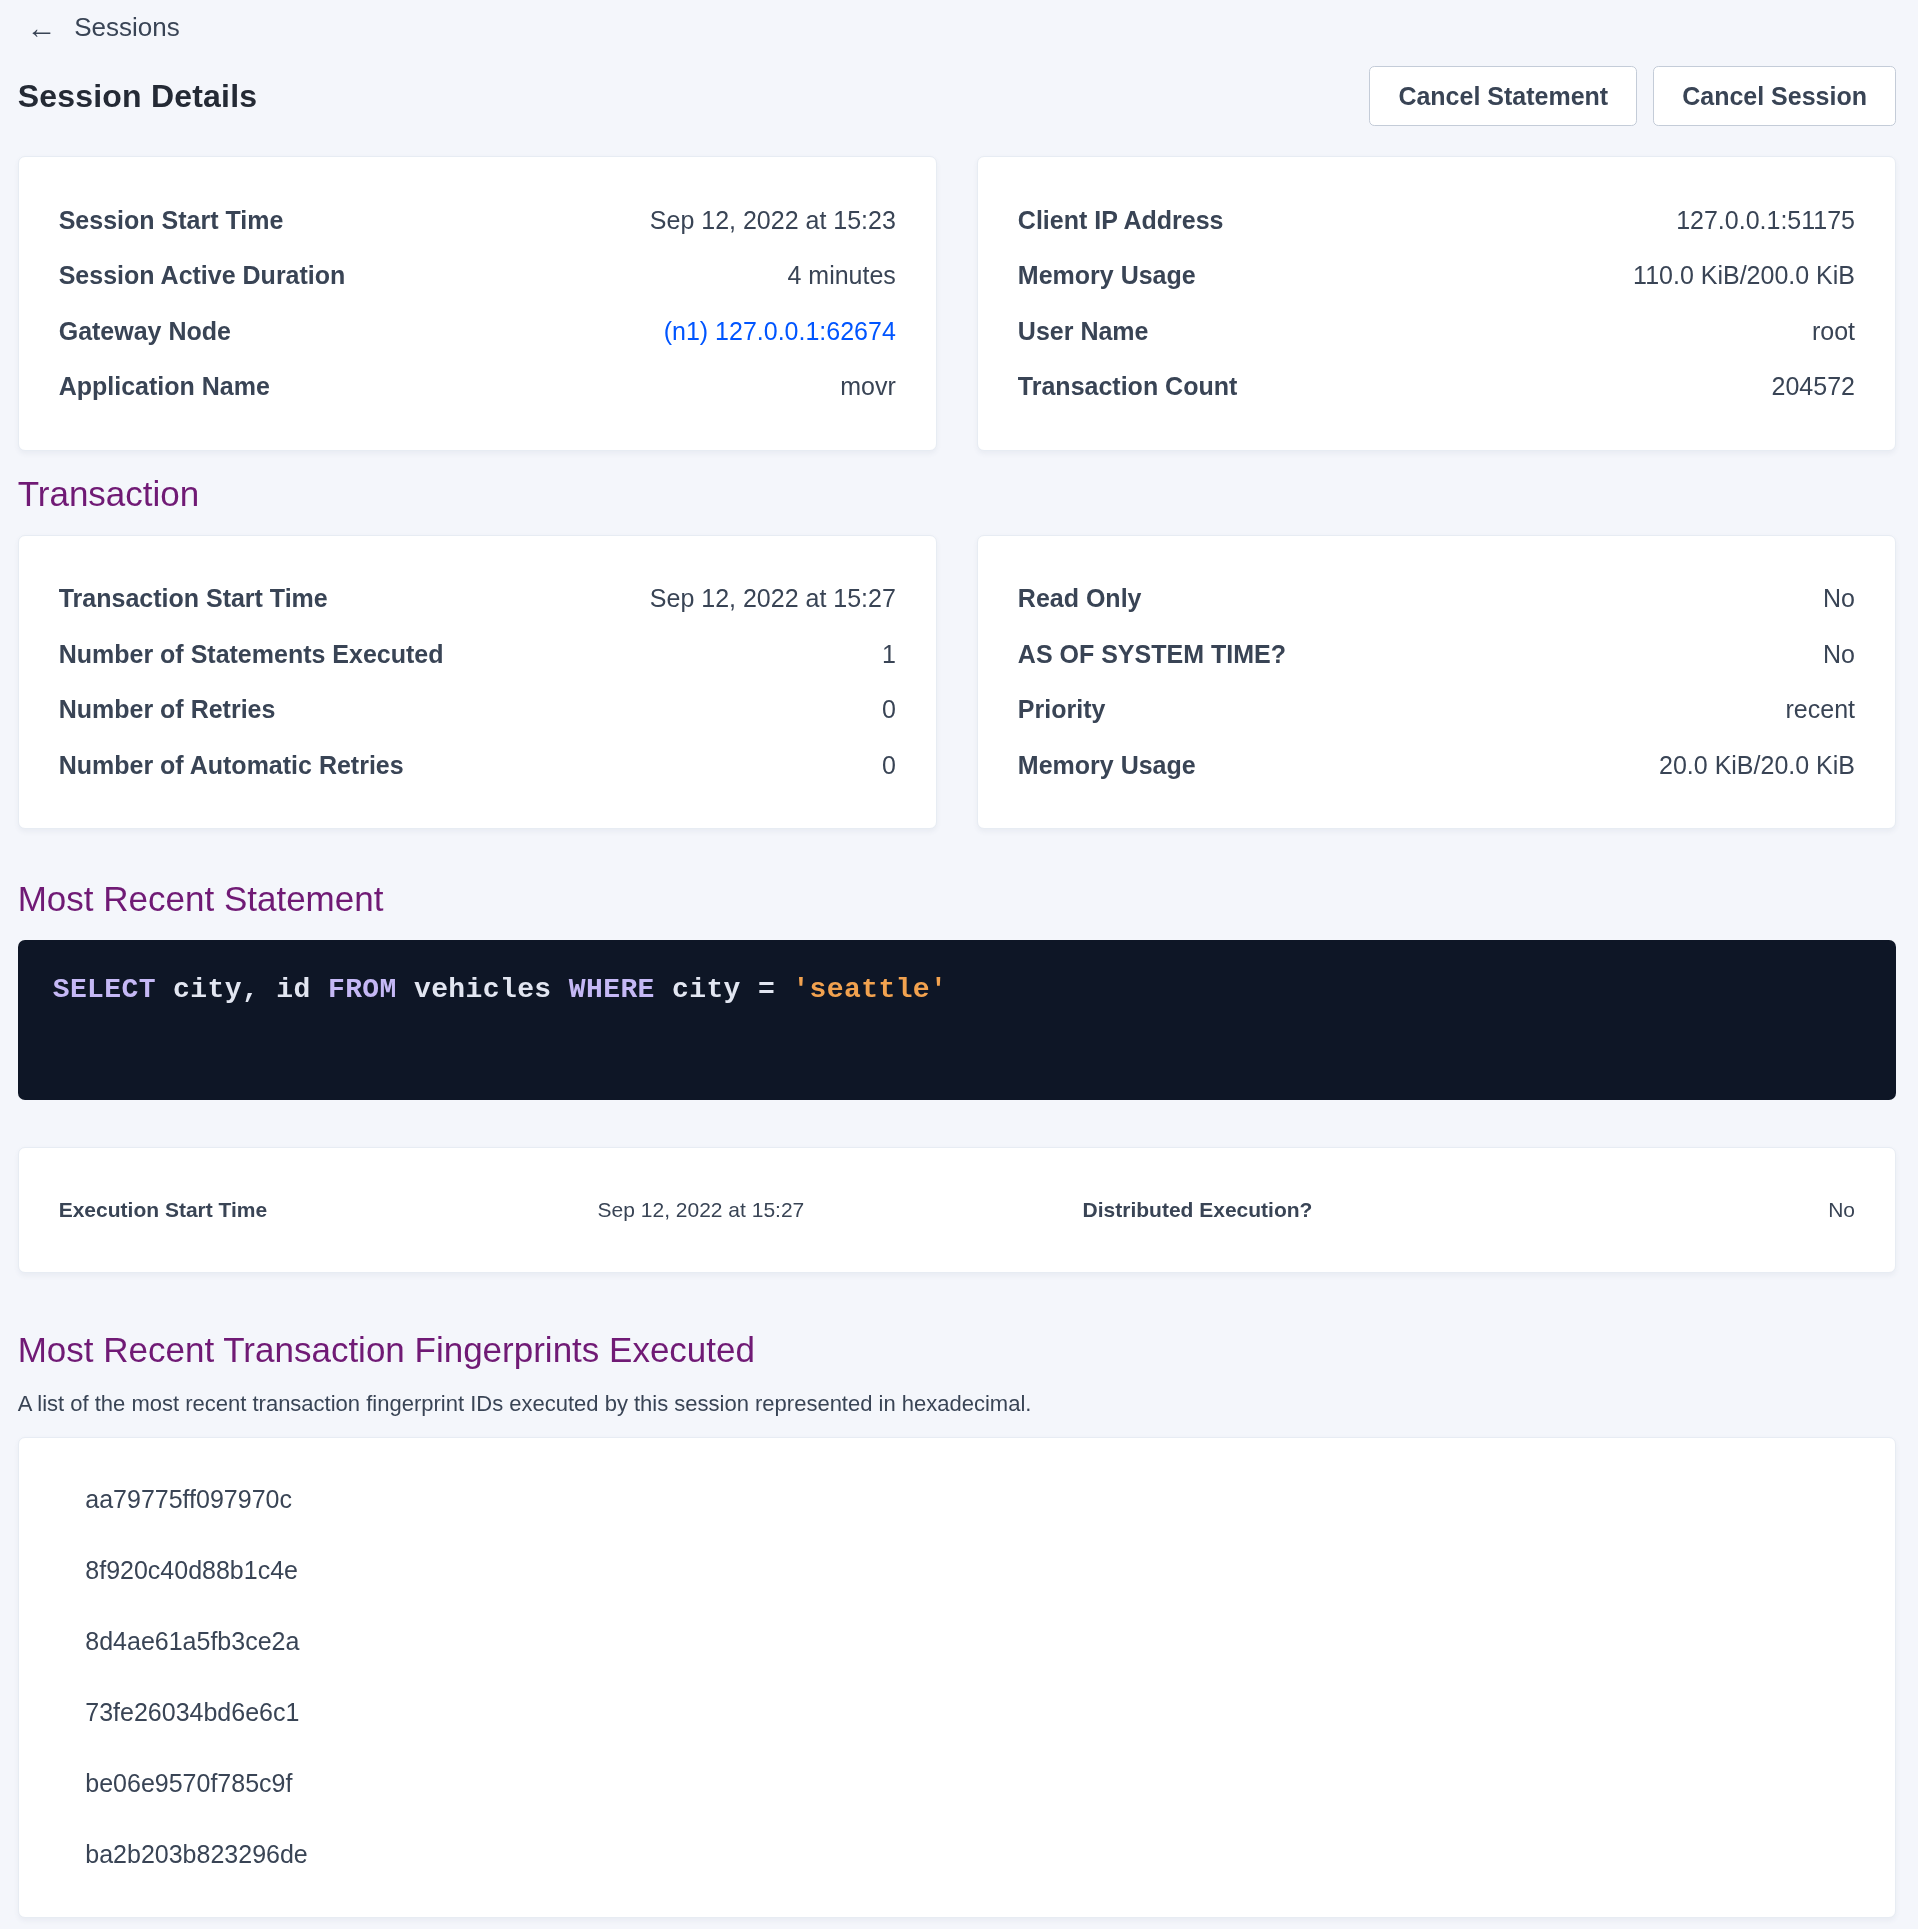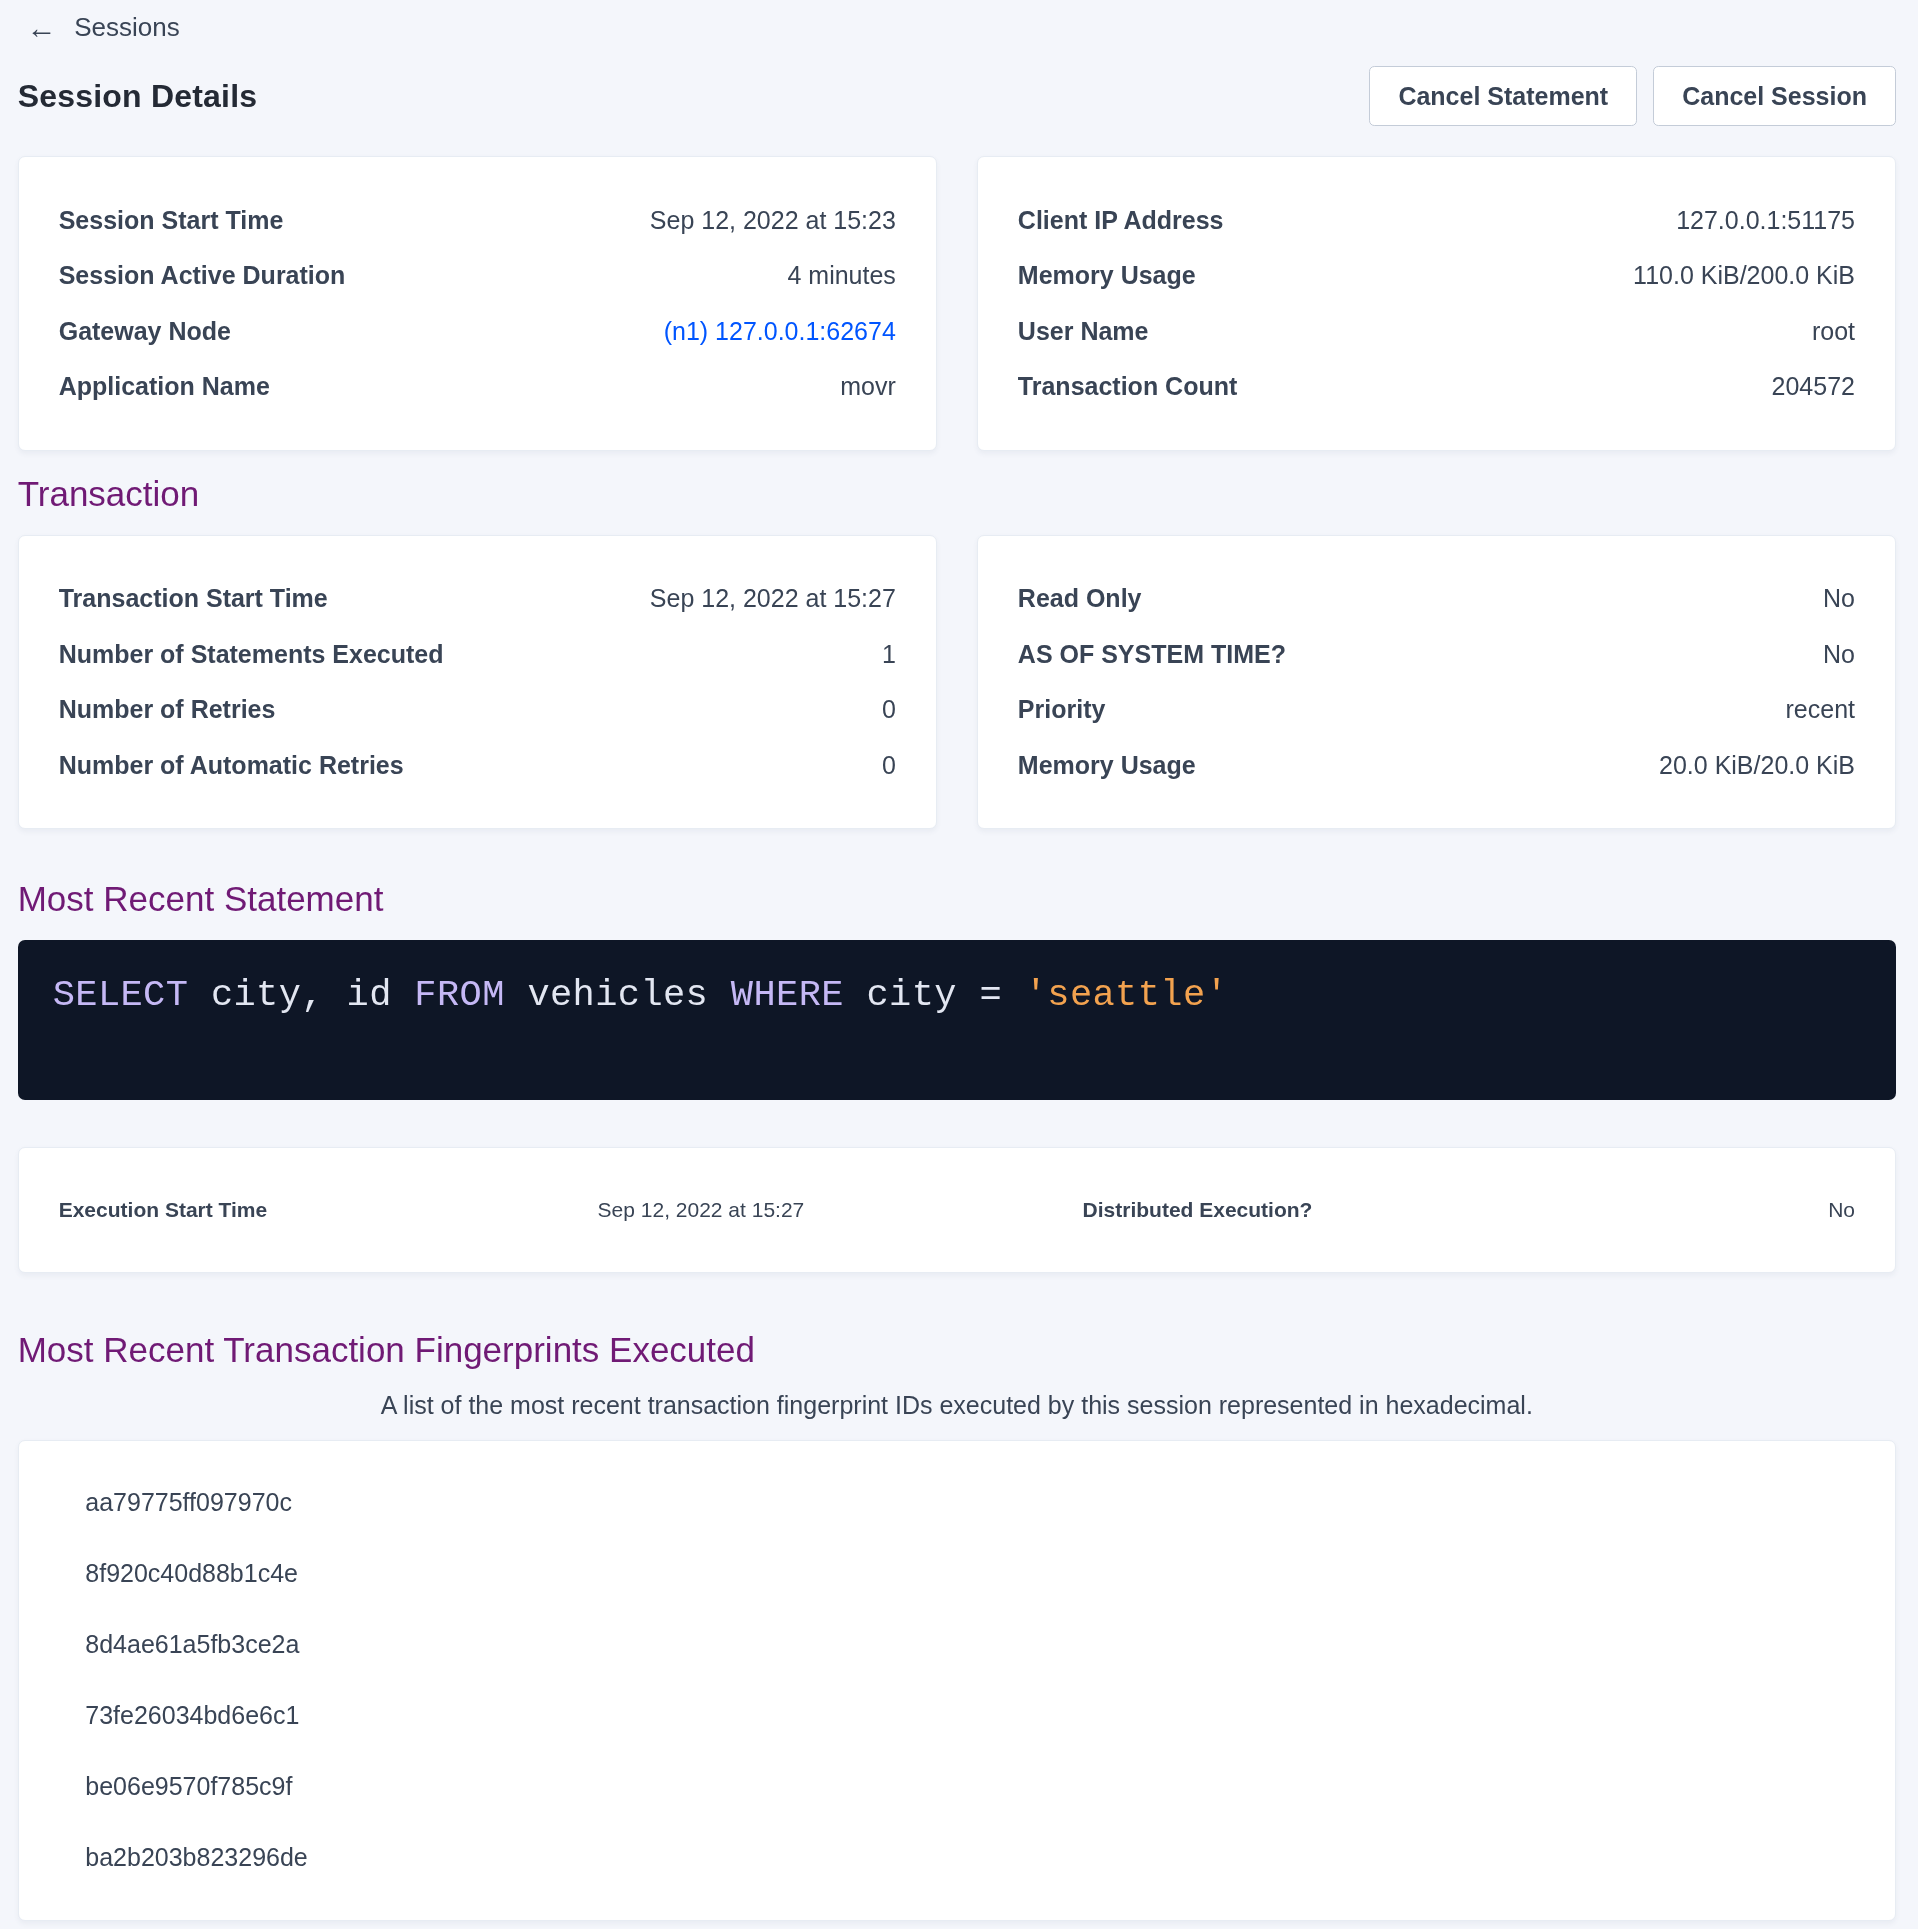--- a/index.html
+++ b/index.html
@@ -55,33 +55,33 @@
   .status-value { display: inline-flex; align-items: center; gap: 15px; }
   .status-dot {
     width: 19.5px; height: 19.5px; border-radius: 50%;
     background: var(--status-active, #2da000); display: inline-block;
   }
 
   
   .section-heading { font-size: 35px; font-weight: 400; color: #701a75; margin: 23px 0 21px 0; }
   .section-heading.statement { margin-top: 50px; margin-bottom: 21px; }
   .section-heading.fingerprints { margin-top: 57px; }
-  .section-desc { font-size: 25px; color: #394455; margin: 0 0 19.5px 0; text-align: center; }
+  .section-desc { font-size: 22px; color: #394455; margin: 0 0 19.5px 0; }
 
   
   .code-block {
     background: var(--code-bg, #0e1626);
     border-radius: 7px;
     height: 160px;
     padding: 34px 35px;
     margin-bottom: 47px;
   }
   .sql {
     font-family: "Liberation Mono", "DejaVu Sans Mono", monospace;
-    font-size: 37px; font-weight: 400; letter-spacing: 0.4px;
+    font-size: 28px; font-weight: 700; letter-spacing: 0.4px;
     white-space: pre;
   }
   .tok-keyword { color: var(--sql-keyword, #c5b8f5); }
   .tok-plain   { color: var(--sql-plain, #e2e6f1); }
   .tok-string  { color: var(--sql-string, #f2a24f); }
 
   
   .exec-card { margin: 0; }
   .exec-grid {
     display: grid; grid-template-columns: 30% 27% 27% 16%;

